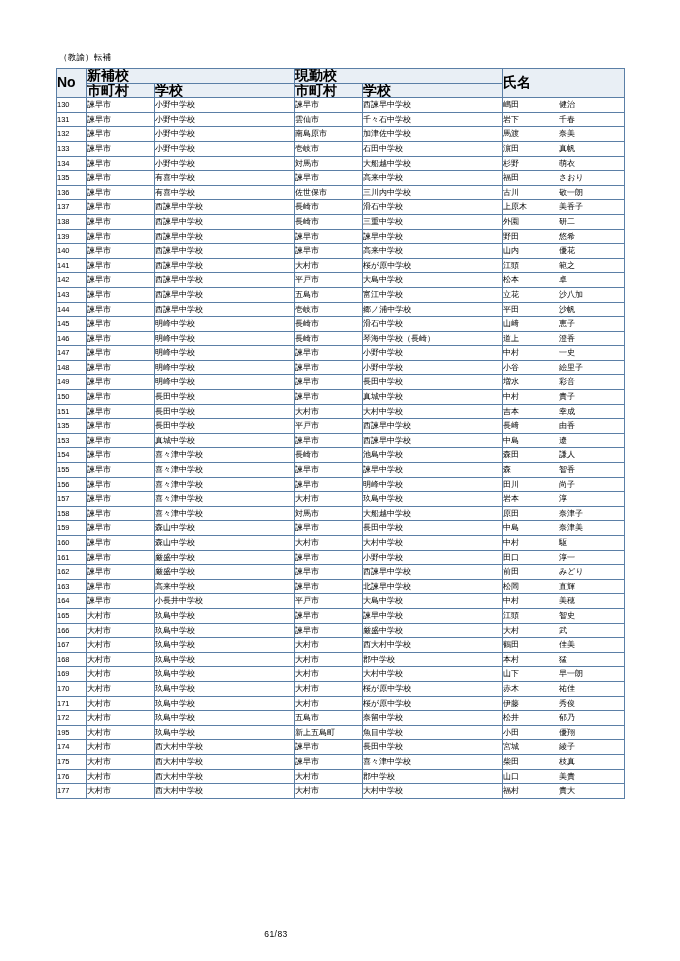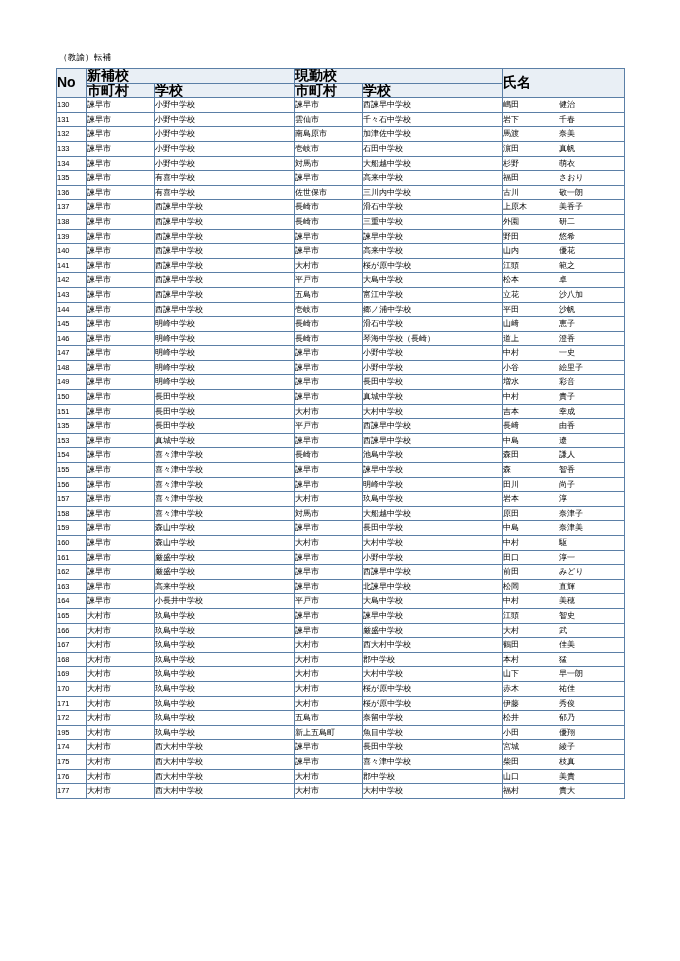--- a/index.html
+++ b/index.html
@@ -736,13 +736,14 @@
           <td class="namecell">
             <span class="name-wrap">
               <span class="name-last">福村</span>
               <span class="name-first">貴大</span>
             </span>
           </td>
         </tr>
       </tbody>
   </table>
 
+  <div class="footer">61/83</div>
 </div>
 
 </body></html>

